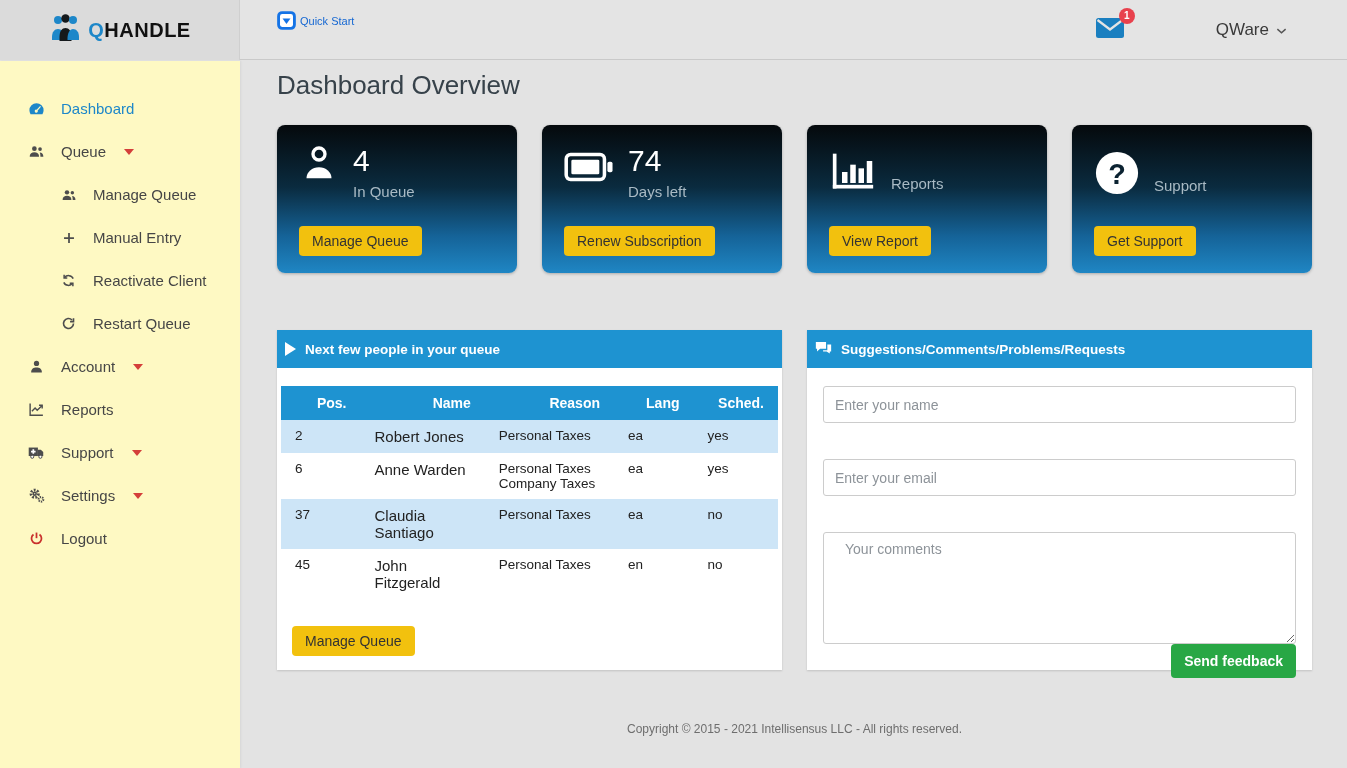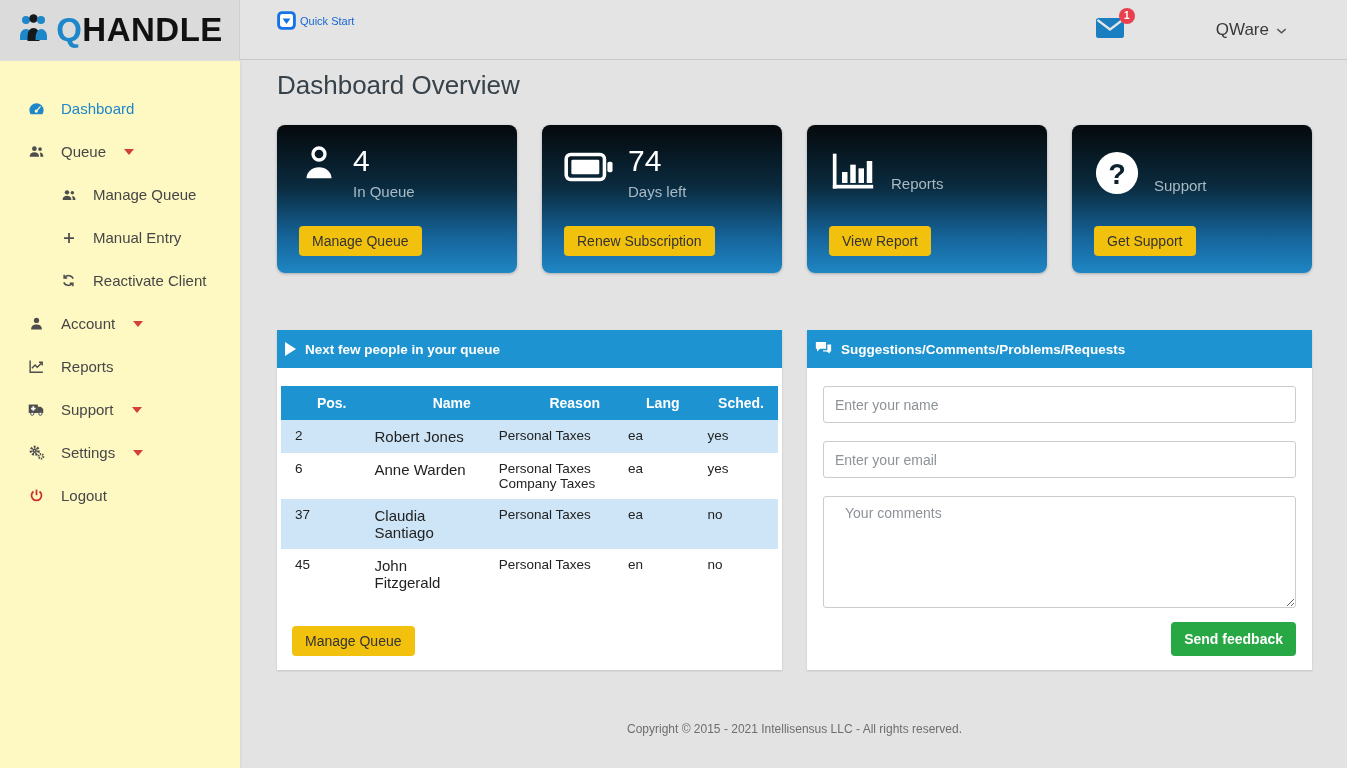--- a/index.html
+++ b/index.html
@@ -16,21 +16,21 @@
   .topbar {
     position: absolute; top: 0; left: 0; width: 1347px; height: 60px;
     background: #e4e4e4; border-bottom: 1px solid #c9c9c9;
     display: flex; align-items: stretch; z-index: 5;
   }
   .logo-area {
     width: 240px; height: 60px; background: #dbdbdb;
     display: flex; align-items: center; justify-content: center; gap: 6px;
     border-right: 1px solid #cfcfcf;
   }
-  .brand { font-size: 33px; font-weight: 800; letter-spacing: .5px; color: #111;
+  .brand { font-size: 20px; font-weight: 800; letter-spacing: .5px; color: #111;
            font-stretch: condensed; }
   .brand .q { color: #1d87c9; }
   .topbar-main { flex: 1; display: flex; align-items: center; }
   .quick-start { display: flex; align-items: flex-start; gap: 4px; margin-left: 37px;
                  margin-top: -14px; cursor: pointer; }
   .quick-start-label { font-size: 11px; color: #1567d2; margin-top: 4px; }
   .topbar-right { margin-left: auto; display: flex; align-items: center; }
   .mail-wrap { position: relative; margin-right: 90px; cursor: pointer; }
   .mail-badge {
     position: absolute; top: -7px; right: -9px; min-width: 16px; height: 16px;
@@ -111,21 +111,21 @@
   th.c-name, td.c-name { width: 25%; }
   th.c-reason, td.c-reason { width: 26%; }
   th.c-lang, td.c-lang { width: 16%; }
   th.c-sched, td.c-sched { width: 17%; }
   .queue-footer { margin-top: auto; padding: 0 11px; }
 
   
   .feedback-body { padding: 18px 16px 14px 16px; display: flex; flex-direction: column; flex: 1; }
   .fb-input {
     width: 100%; height: 37px; border: 1px solid #ccc; border-radius: 3px;
-    padding: 0 11px; font-size: 14px; color: #444; margin-bottom: 18px;
+    padding: 0 11px; font-size: 14px; color: #444; margin-bottom: 36px;
     font-family: inherit; background: #fff;
   }
   .fb-textarea {
     width: 100%; height: 112px; border: 1px solid #ccc; border-radius: 3px;
     padding: 8px 21px; font-size: 14px; color: #be185d; resize: both;
     font-family: inherit; background: #fff;
   }
   .fb-input::placeholder, .fb-textarea::placeholder { color: #8d9399; opacity: 1; }
   .btn-green {
     margin-top: auto; align-self: flex-end; background: #28a745; color: #fff;
@@ -236,20 +236,29 @@
       <svg width="15" height="15" viewBox="0 0 24 24" fill="none" stroke="currentColor" stroke-width="2.4">
         <path d="M19.5 9A8 8 0 0 0 5.6 7.6"></path>
           <path d="M5 2.8v5h5" stroke-linejoin="miter"></path>
         <path d="M4.5 15a8 8 0 0 0 13.9 1.4"></path>
           <path d="M19 21.2v-5h-5"></path>
       </svg>
     </span>
     <span>Reactivate Client</span>
   </div>
 
+  <div class="nav-item sub">
+    <span class="nicon">
+      <svg width="15" height="15" viewBox="0 0 24 24" fill="none" stroke="currentColor" stroke-width="2.6">
+        <path d="M20 12a8 8 0 1 1-2.3-5.6"></path>
+          <path d="M20 3.5V9h-5.5"></path>
+      </svg>
+    </span>
+    <span>Restart Queue</span>
+  </div>
 
   <div class="nav-item">
     <span class="nicon">
       <svg width="15" height="15" viewBox="0 0 24 24" fill="currentColor">
         <circle cx="12" cy="7" r="4.2"></circle>
           <path d="M3.5 20.5c0-4.4 3.8-6.8 8.5-6.8s8.5 2.4 8.5 6.8v1h-17z"></path>
       </svg>
     </span>
     <span>Account</span>
     <span class="caret-red"></span>

